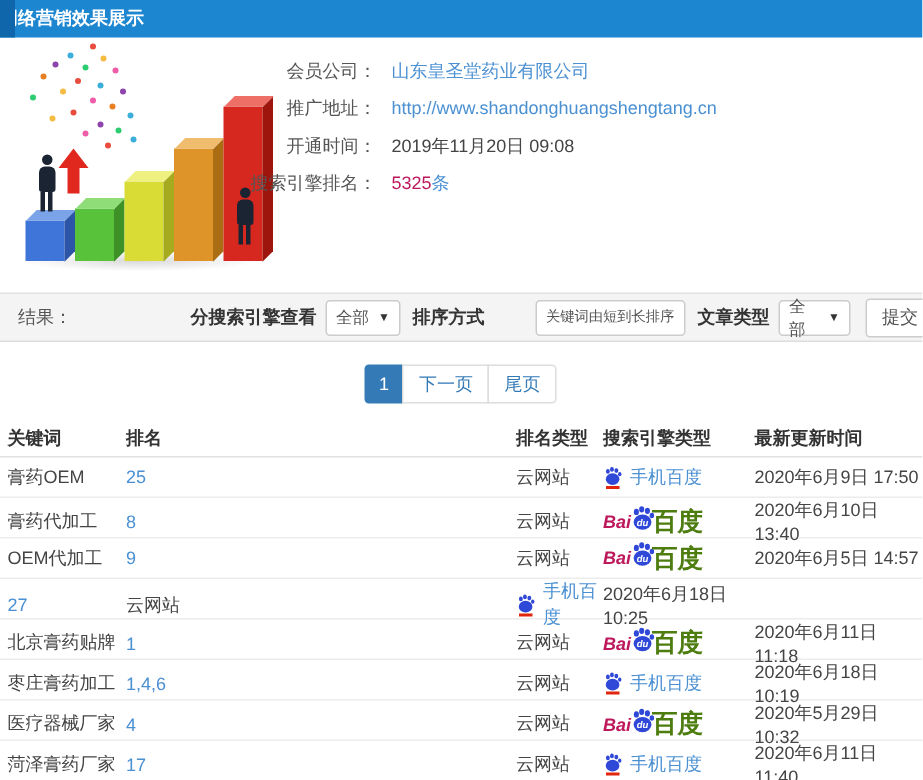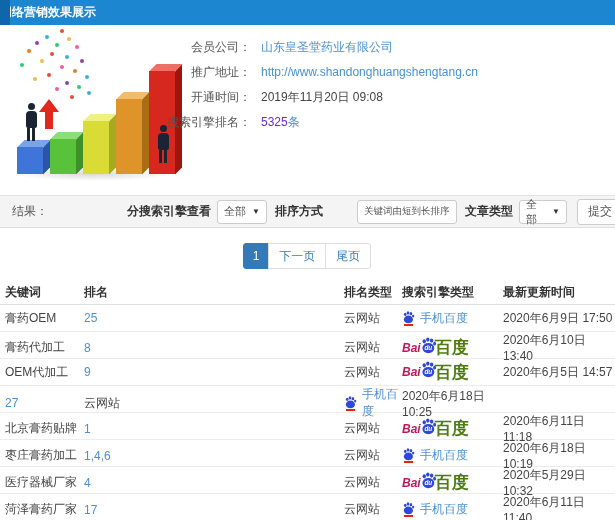--- a/index.html
+++ b/index.html
@@ -11,21 +11,21 @@
   .topbar-accent { position:absolute; left:0; top:0; width:10px; height:25px; background:#0f66ab; }
   .topbar-title { color:#fff; font-weight:bold; font-size:12px; }
 
   
   .info-section { position:relative; height:170px; }
   .info-fields { position:absolute; left:4px; top:10px; right:0; }
   .info-row { display:flex; align-items:center; height:24px; margin-bottom:1px; }
   .info-label { width:247px; text-align:right; color:#555; }
   .info-value { margin-left:10px; color:#444; }
   .link { color:#4a90d2; text-decoration:none; cursor:pointer; }
-  .num-orange { color:#6d28d9; }
+  .num-orange { color:#be185d; }
 
   
   .illus { position:absolute; left:5px; top:2px; width:182px; height:160px; }
   .illus .shadow { position:absolute; left:8px; bottom:6px; width:160px; height:14px;
     background:radial-gradient(ellipse at center, rgba(120,120,120,.28), rgba(255,255,255,0) 70%); }
   .bar { position:absolute; bottom:13px; width:26px; }
   .bar::before { content:''; position:absolute; top:-7px; left:3.5px; width:100%; height:7px; transform:skewX(-45deg); }
   .bar::after  { content:''; position:absolute; top:-3.5px; right:-7px; width:7px; height:100%; transform:skewY(-45deg); }
   .bar1 { left:12px;  height:27px;  background:#3f74d8; } .bar1::before{background:#7aa3e8;} .bar1::after{background:#2c55a8;}
   .bar2 { left:45px;  height:35px;  background:#57c23a; } .bar2::before{background:#8fdd78;} .bar2::after{background:#3d9126;}

